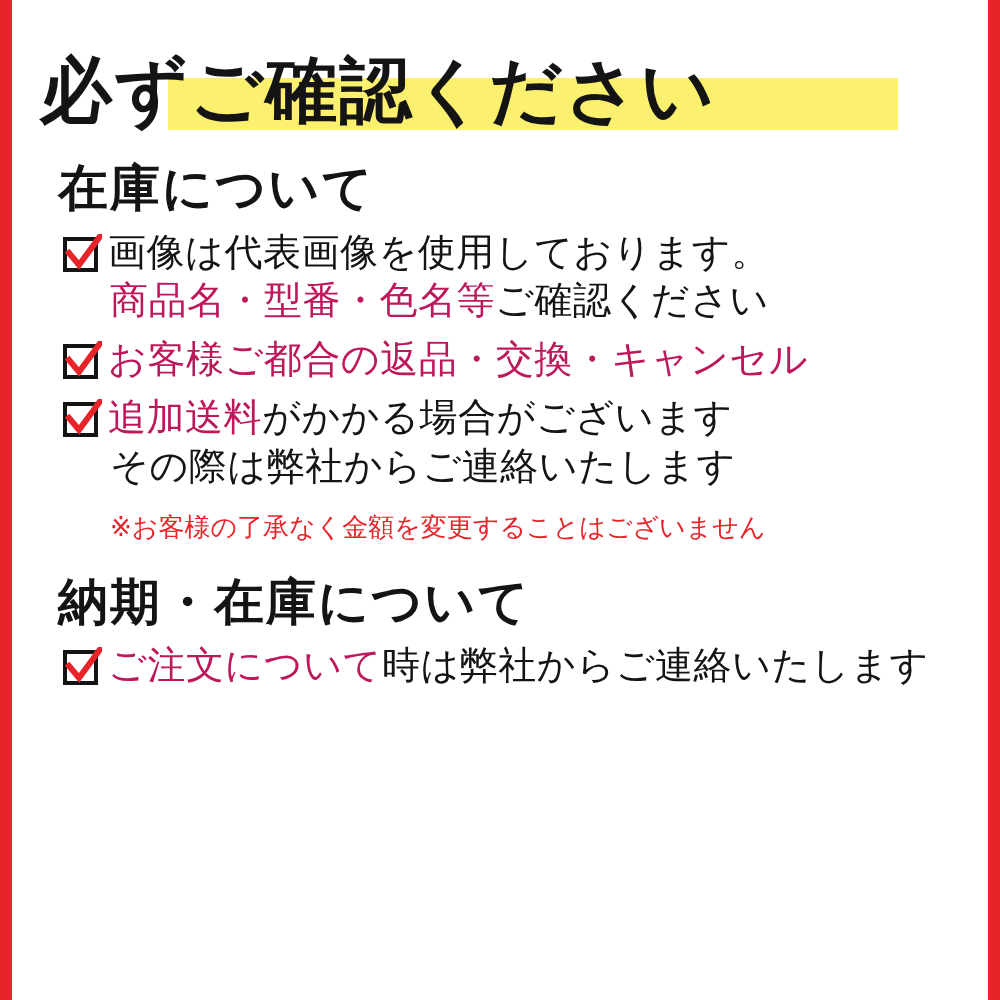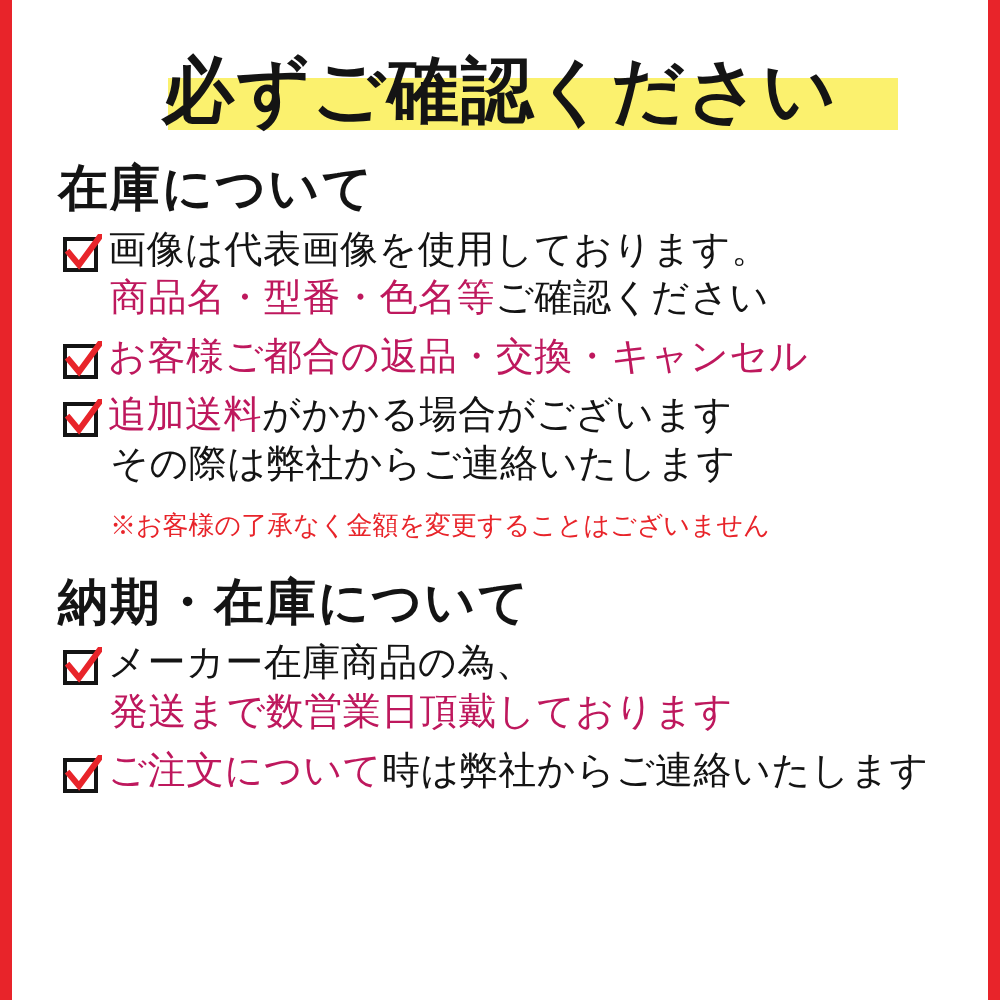--- a/index.html
+++ b/index.html
@@ -53,21 +53,21 @@
     top: 44px;
     width: 730px;
     height: 52px;
     background: #fbf16e;
   }
   .title-text {
     position: absolute;
     left: 0;
     top: 20px;
     width: 100%;
-    text-align: center;
+    text-align: left;
     font-size: 72px;
     font-weight: bold;
     color: #141414;
     letter-spacing: 2px;
     line-height: 1;
     white-space: nowrap;
   }
 
   .section-heading {
     font-size: 50px;
@@ -78,21 +78,20 @@
     line-height: 1.15;
   }
   .section-heading.second {
     margin-top: 30px;
   }
 
   .item {
     display: flex;
     align-items: flex-start;
     margin: 10px 0 10px 22px;
-    font-family: Liberation Mono, monospace;
   }
   .check {
     flex: 0 0 auto;
     width: 40px;
     height: 40px;
     margin-top: 6px;
     margin-right: 6px;
     position: relative;
   }
   .check svg { display: block; }
@@ -173,31 +172,19 @@
         </div>
         <div class="section-heading second">納期・在庫について</div>
         <div class="item">
           <span class="check">
             <svg width="40" height="40" viewBox="0 0 40 40">
               <rect x="3" y="5" width="31" height="31" fill="none" stroke="#141414" stroke-width="4"></rect>
               <path d="M7 19 L17 31 L39 1" fill="none" stroke="#e8242a" stroke-width="6" stroke-linecap="square"></path>
             </svg>
           </span>
           <div class="lines">
-            <div class="line"><span>メーカー在庫商品の為、</span></div>
-            <div class="line indent"><span class="red">発送まで数営業日頂戴しております</span></div>
-          </div>
-        </div>
-        <div class="item">
-          <span class="check">
-            <svg width="40" height="40" viewBox="0 0 40 40">
-              <rect x="3" y="5" width="31" height="31" fill="none" stroke="#141414" stroke-width="4"></rect>
-              <path d="M7 19 L17 31 L39 1" fill="none" stroke="#e8242a" stroke-width="6" stroke-linecap="square"></path>
-            </svg>
-          </span>
-          <div class="lines">
             <div class="line"><span class="red">ご注文について</span><span>時は弊社からご連絡いたします</span></div>
           </div>
         </div>
       </div>
 
   </div>
 </div>
 
 </body></html>

